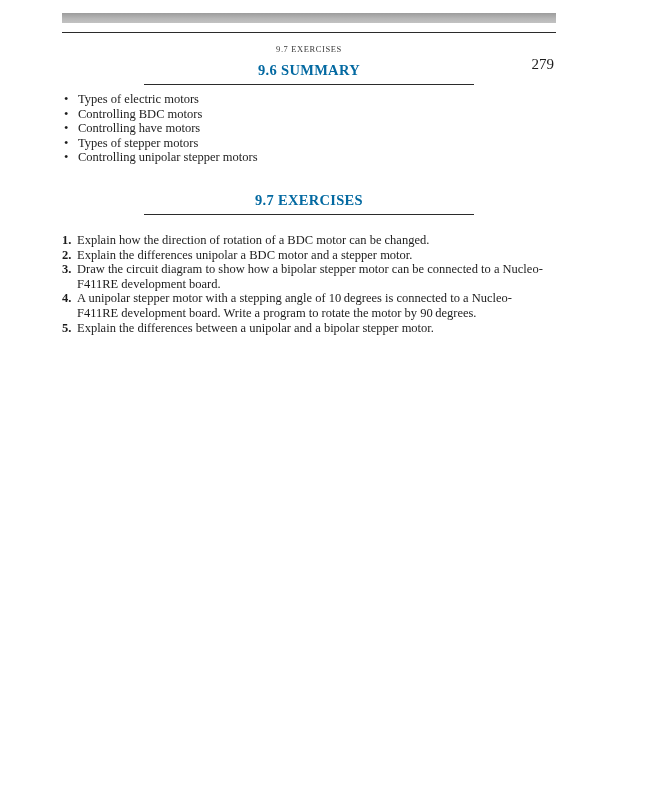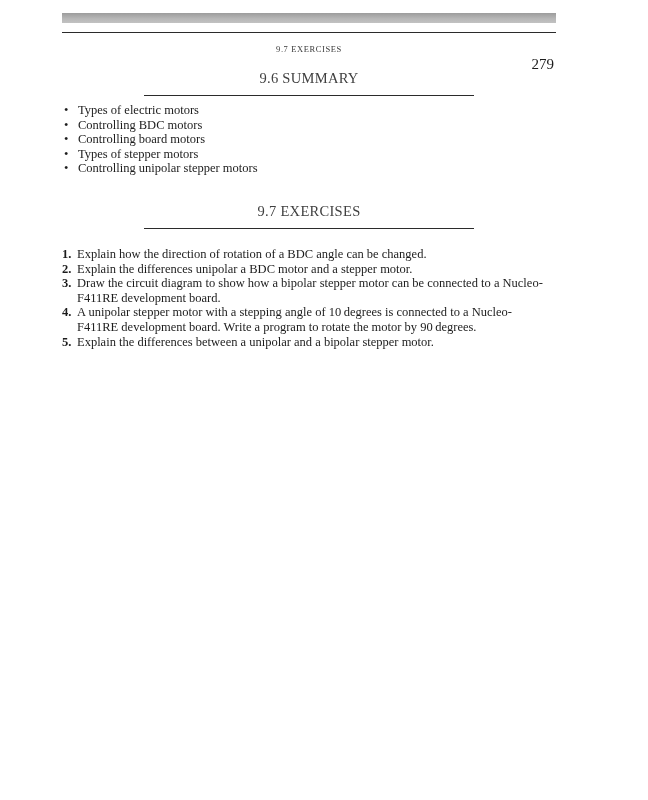--- a/index.html
+++ b/index.html
@@ -55,25 +55,25 @@
     color: #1c1c1c;
   }
   .content {
     position: absolute;
     left: 62px;
     top: 62px;
     width: 494px;
   }
   .section-heading {
     text-align: center;
-    font-weight: normal;
+    font-weight: bold;
     font-size: 14.5px;
     letter-spacing: 0.3px;
-    margin: 8px;
-    color: #404040;
+    margin: 0;
+    color: #0369a1;
   }
   .heading-rule {
     width: 330px;
     height: 1px;
     background: #2b2b2b;
     margin: 5px auto 0 auto;
   }
   .intro {
     margin: 14px 0 0 0;
     padding-left: 14px;
@@ -142,41 +142,41 @@
         <li>
           <span class="bullet-glyph">•</span>
           <span class="item-text">Types of electric motors</span>
         </li>
         <li>
           <span class="bullet-glyph">•</span>
           <span class="item-text">Controlling BDC motors</span>
         </li>
         <li>
           <span class="bullet-glyph">•</span>
-          <span class="item-text">Controlling board motors</span>
+          <span class="item-text">Controlling have motors</span>
         </li>
         <li>
           <span class="bullet-glyph">•</span>
           <span class="item-text">Types of stepper motors</span>
         </li>
         <li>
           <span class="bullet-glyph">•</span>
           <span class="item-text">Controlling unipolar stepper motors</span>
         </li>
       </ul>
     </div>
 
     <div class="exercises-block">
       <h2 class="section-heading">9.7  EXERCISES</h2>
       <div class="heading-rule"></div>
 
       <ol class="numbered-list">
         <li>
           <span class="item-num">1.</span>
-          <span class="item-text">Explain how the direction of rotation of a BDC angle can be changed.</span>
+          <span class="item-text">Explain how the direction of rotation of a BDC motor can be changed.</span>
         </li>
         <li>
           <span class="item-num">2.</span>
           <span class="item-text">Explain the differences unipolar a BDC motor and a stepper motor.</span>
         </li>
         <li>
           <span class="item-num">3.</span>
           <span class="item-text">Draw the circuit diagram to show how a bipolar stepper motor can be connected to a Nucleo-F411RE development board.</span>
         </li>
         <li>

